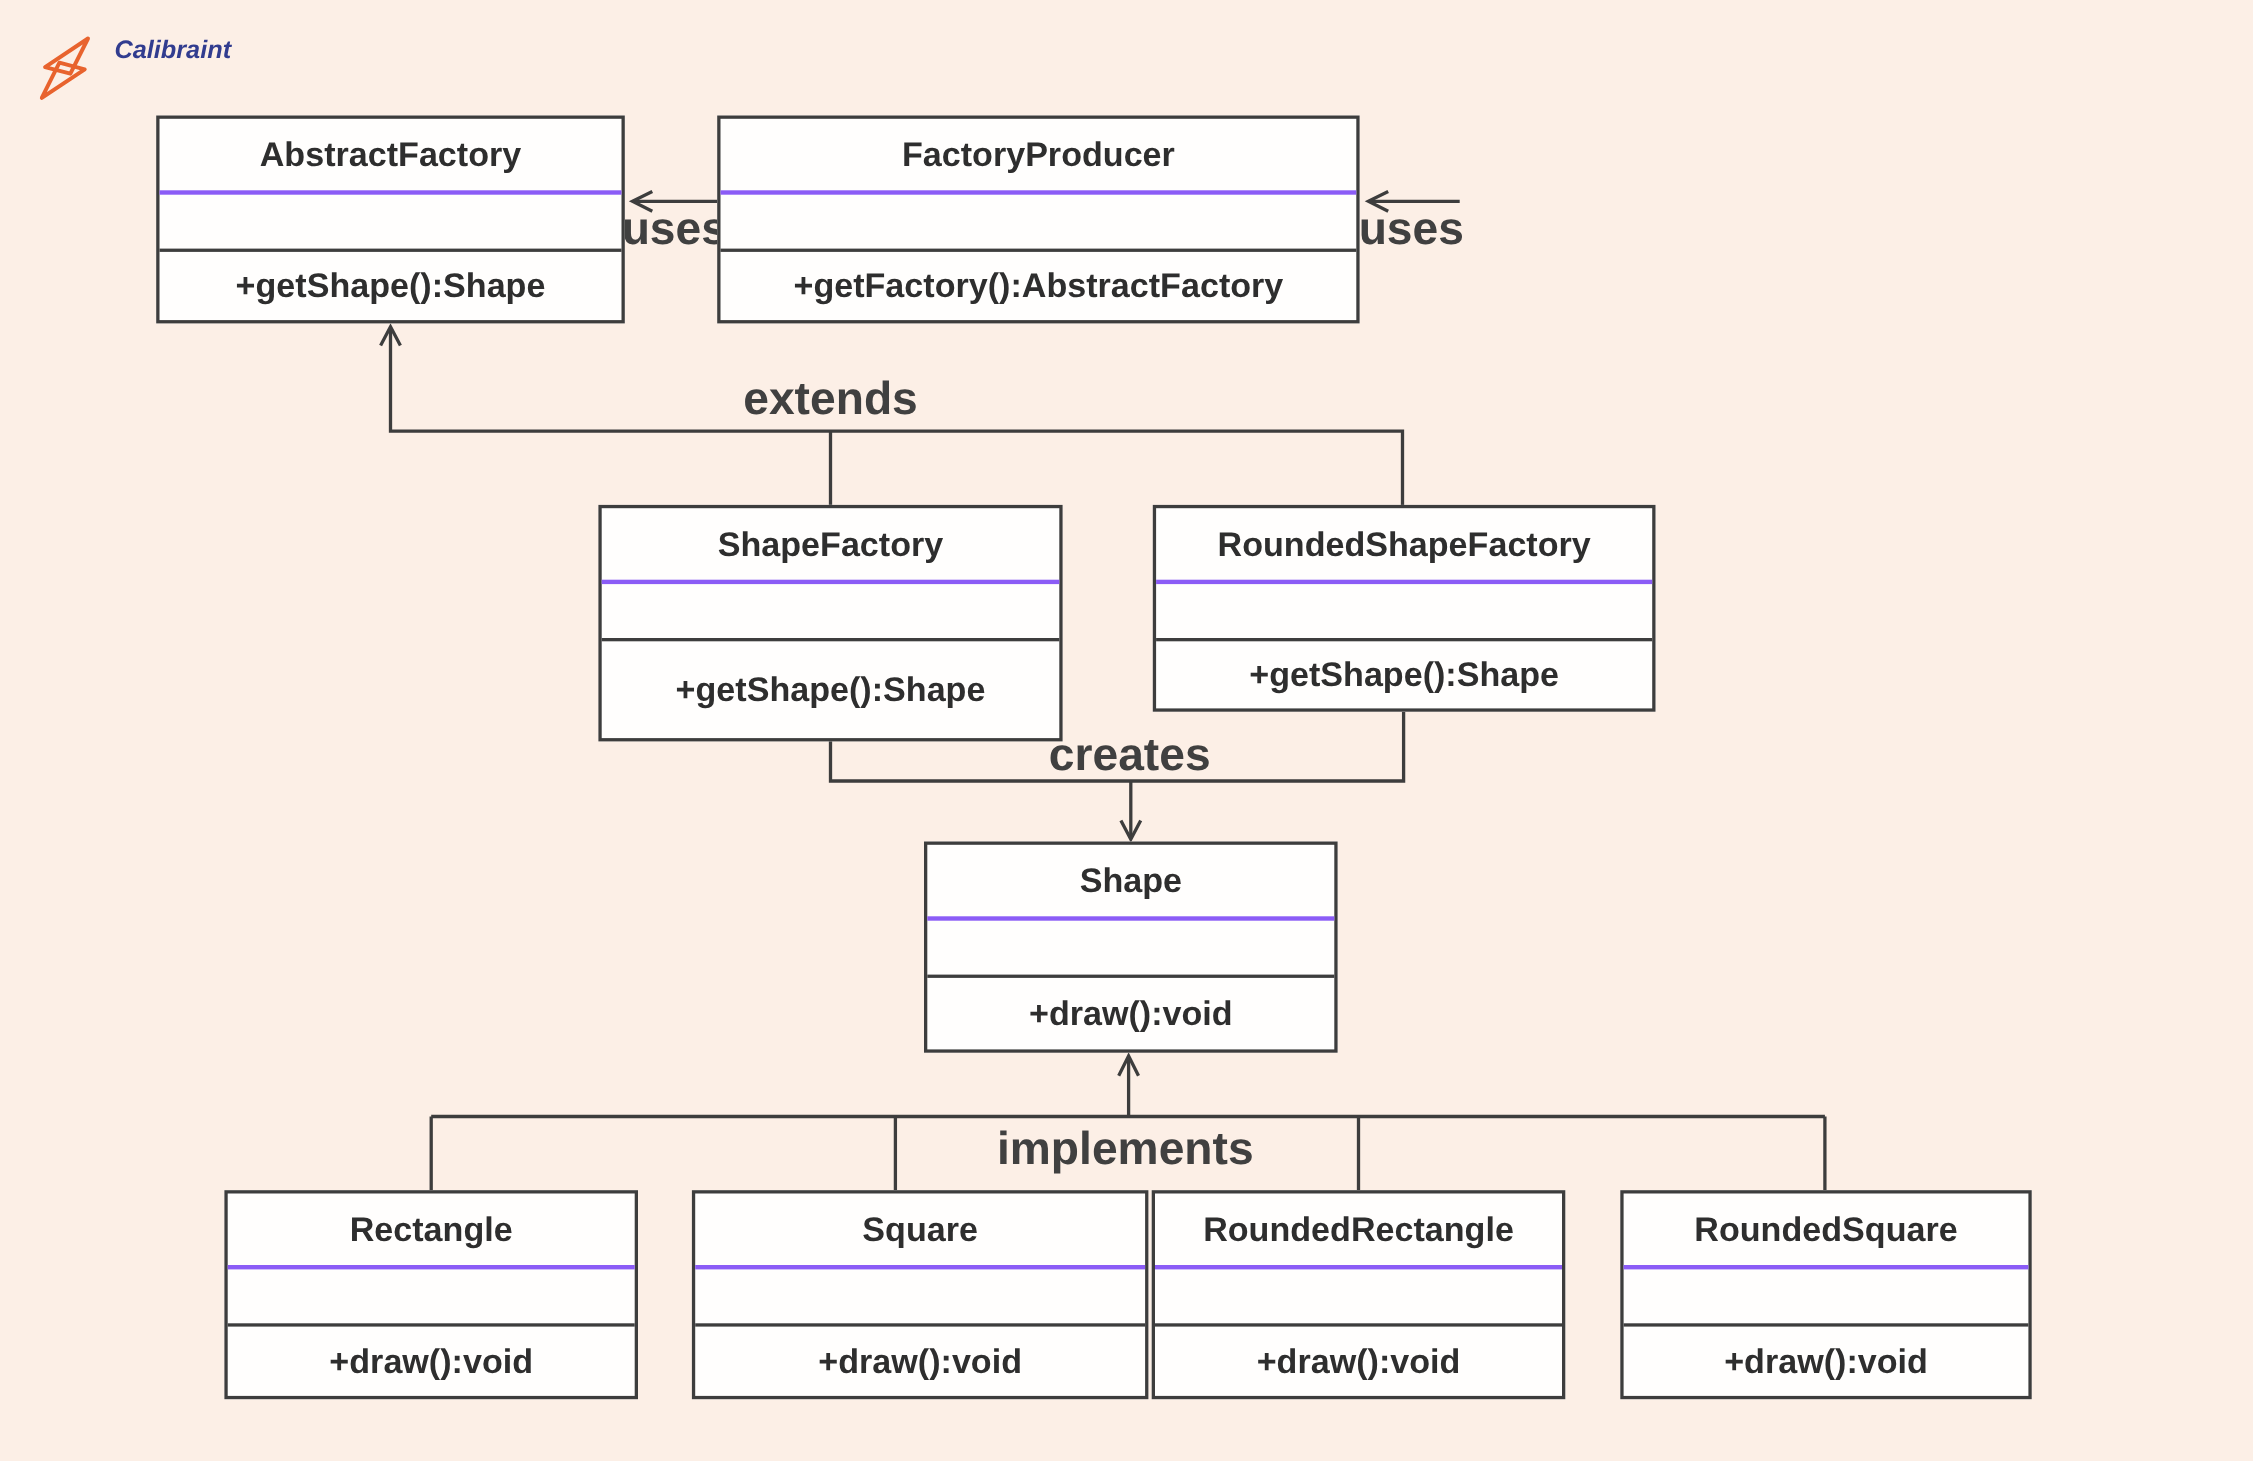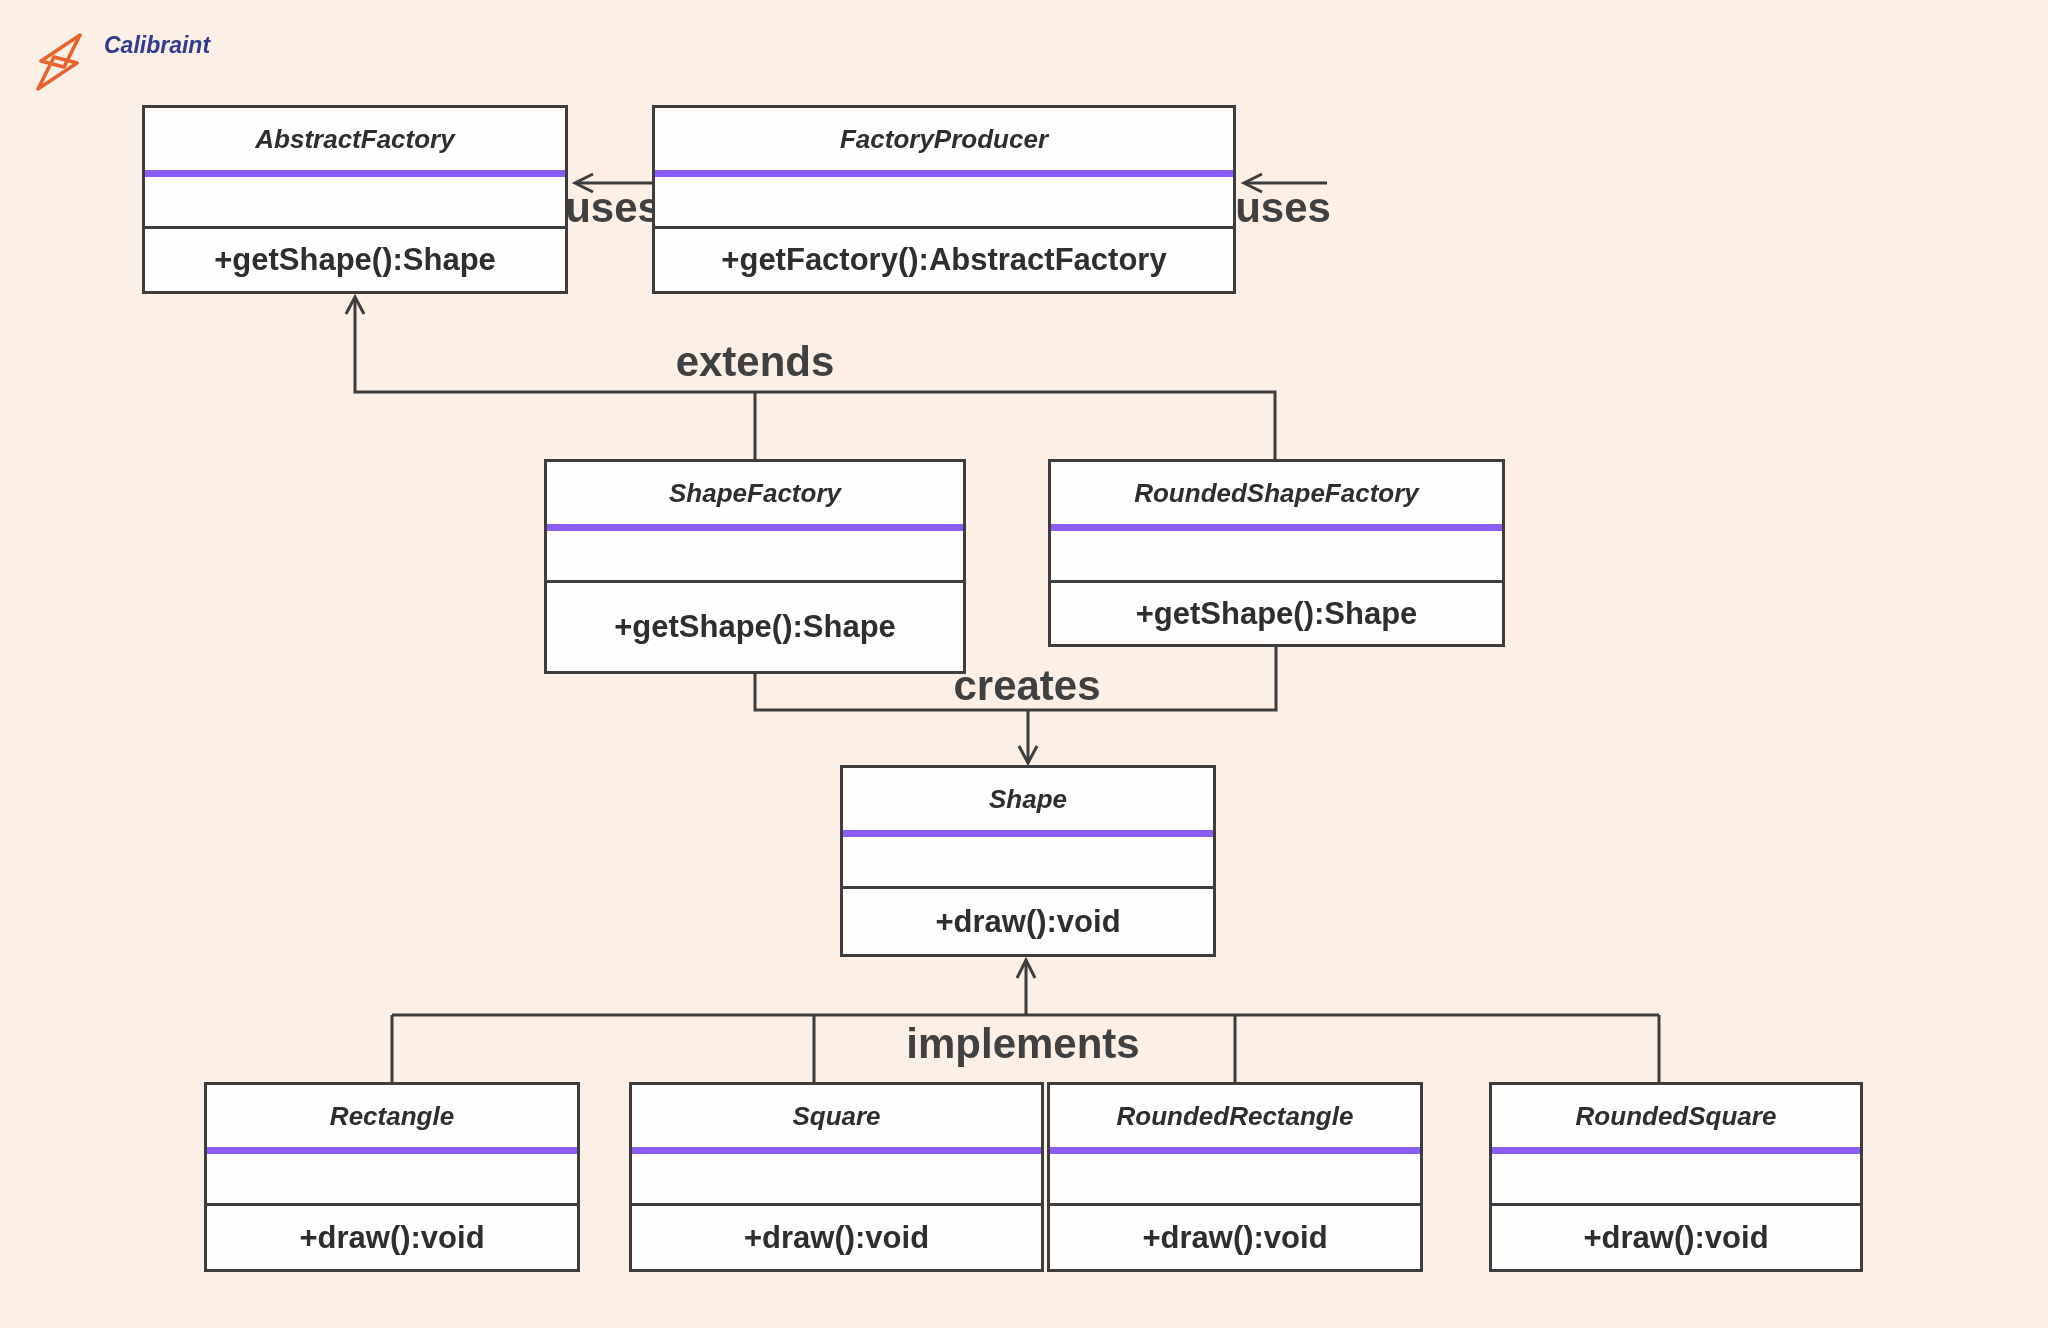--- a/index.html
+++ b/index.html
@@ -26,23 +26,23 @@
   .cls{
     position:absolute;
     box-sizing:border-box;
     background:#fffefd;
     border:3px solid #3d3d3d;
     display:flex;flex-direction:column;
     color:#2e2e2e;
   }
   .cls-name{
     height:69px;box-sizing:border-box;
-    border-bottom:7px solid #8b5cf6;
+    border-bottom:4px solid #8b5cf6;
     display:flex;align-items:center;justify-content:center;
-    font-size:26px;font-weight:700;font-style:italic;
+    font-size:31px;font-weight:700;
   }
   .cls-attrs{
     height:52px;box-sizing:border-box;
     border-bottom:3px solid #3d3d3d;
   }
   .cls-methods{
     flex:1;
     display:flex;align-items:center;justify-content:center;
     font-size:31px;font-weight:700;
   }
@@ -157,19 +157,19 @@
     <div class="cls-attrs"></div>
     <div class="cls-methods">+draw():void</div>
   </div>
 
   <div class="cls" style="left:1047px;top:1082px;width:376px;height:190px;">
     <div class="cls-name">RoundedRectangle</div>
     <div class="cls-attrs"></div>
     <div class="cls-methods">+draw():void</div>
   </div>
 
-  <div class="cls" style="left:1473px;top:1082px;width:374px;height:190px;margin-left:16px;">
+  <div class="cls" style="left:1473px;top:1082px;width:374px;height:190px;">
     <div class="cls-name">RoundedSquare</div>
     <div class="cls-attrs"></div>
     <div class="cls-methods">+draw():void</div>
   </div>
 
 </div>
 
 </body></html>

